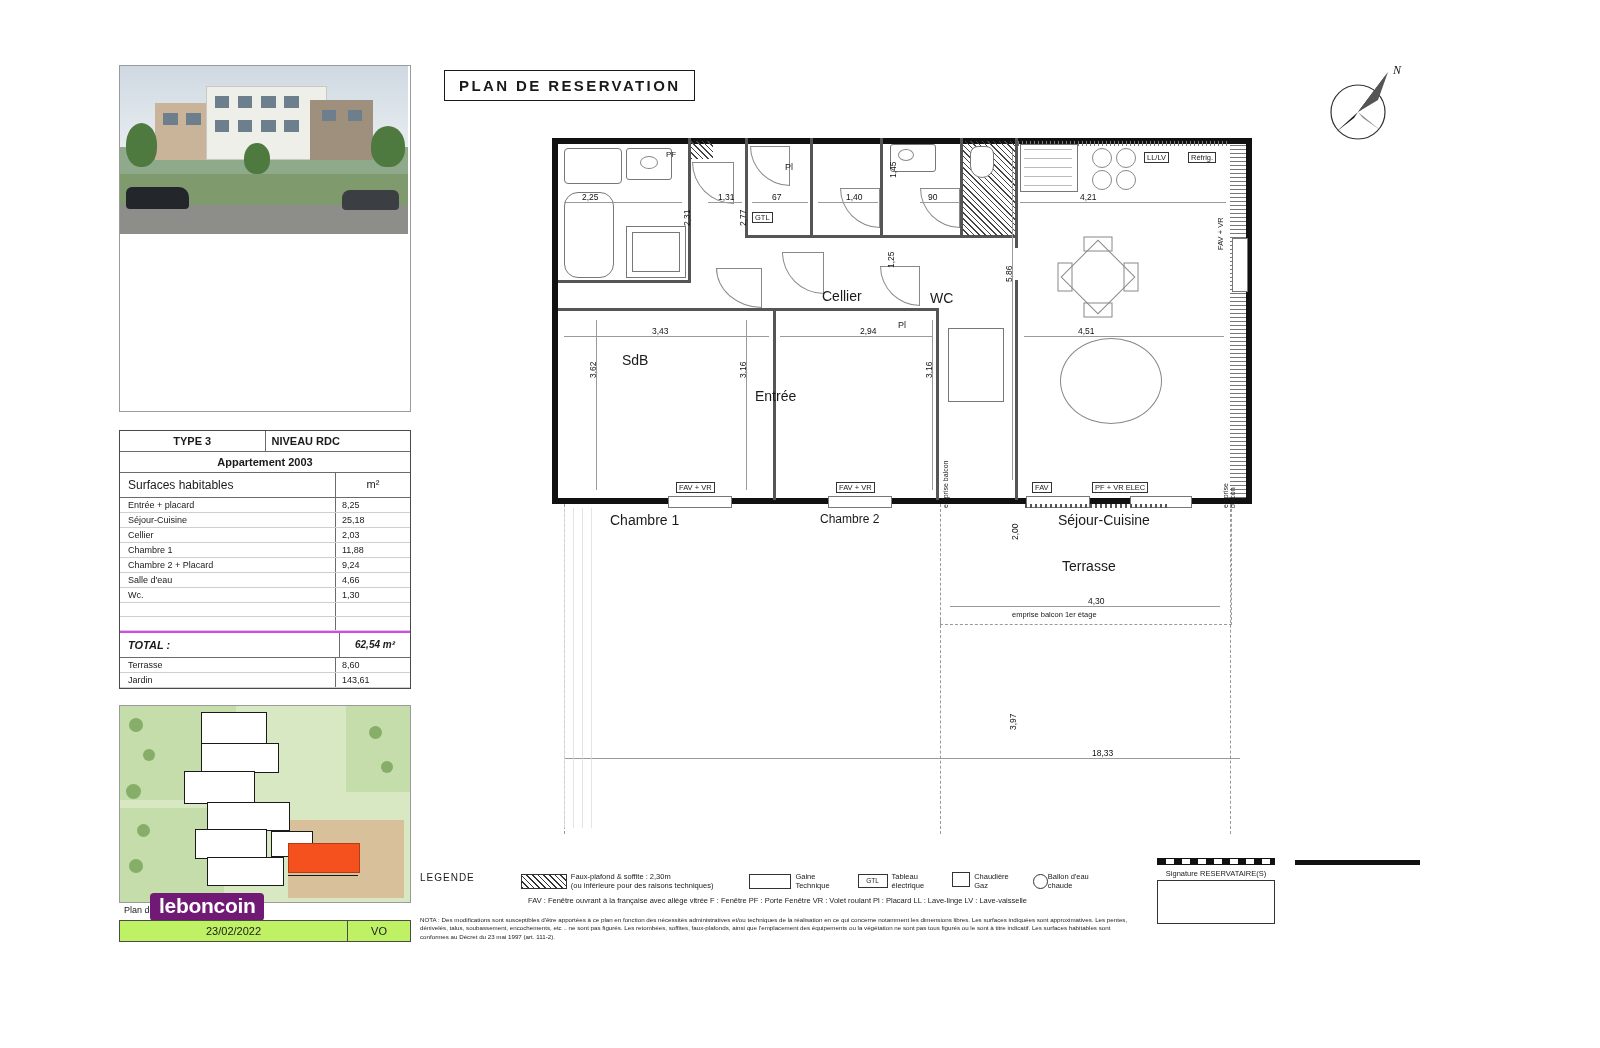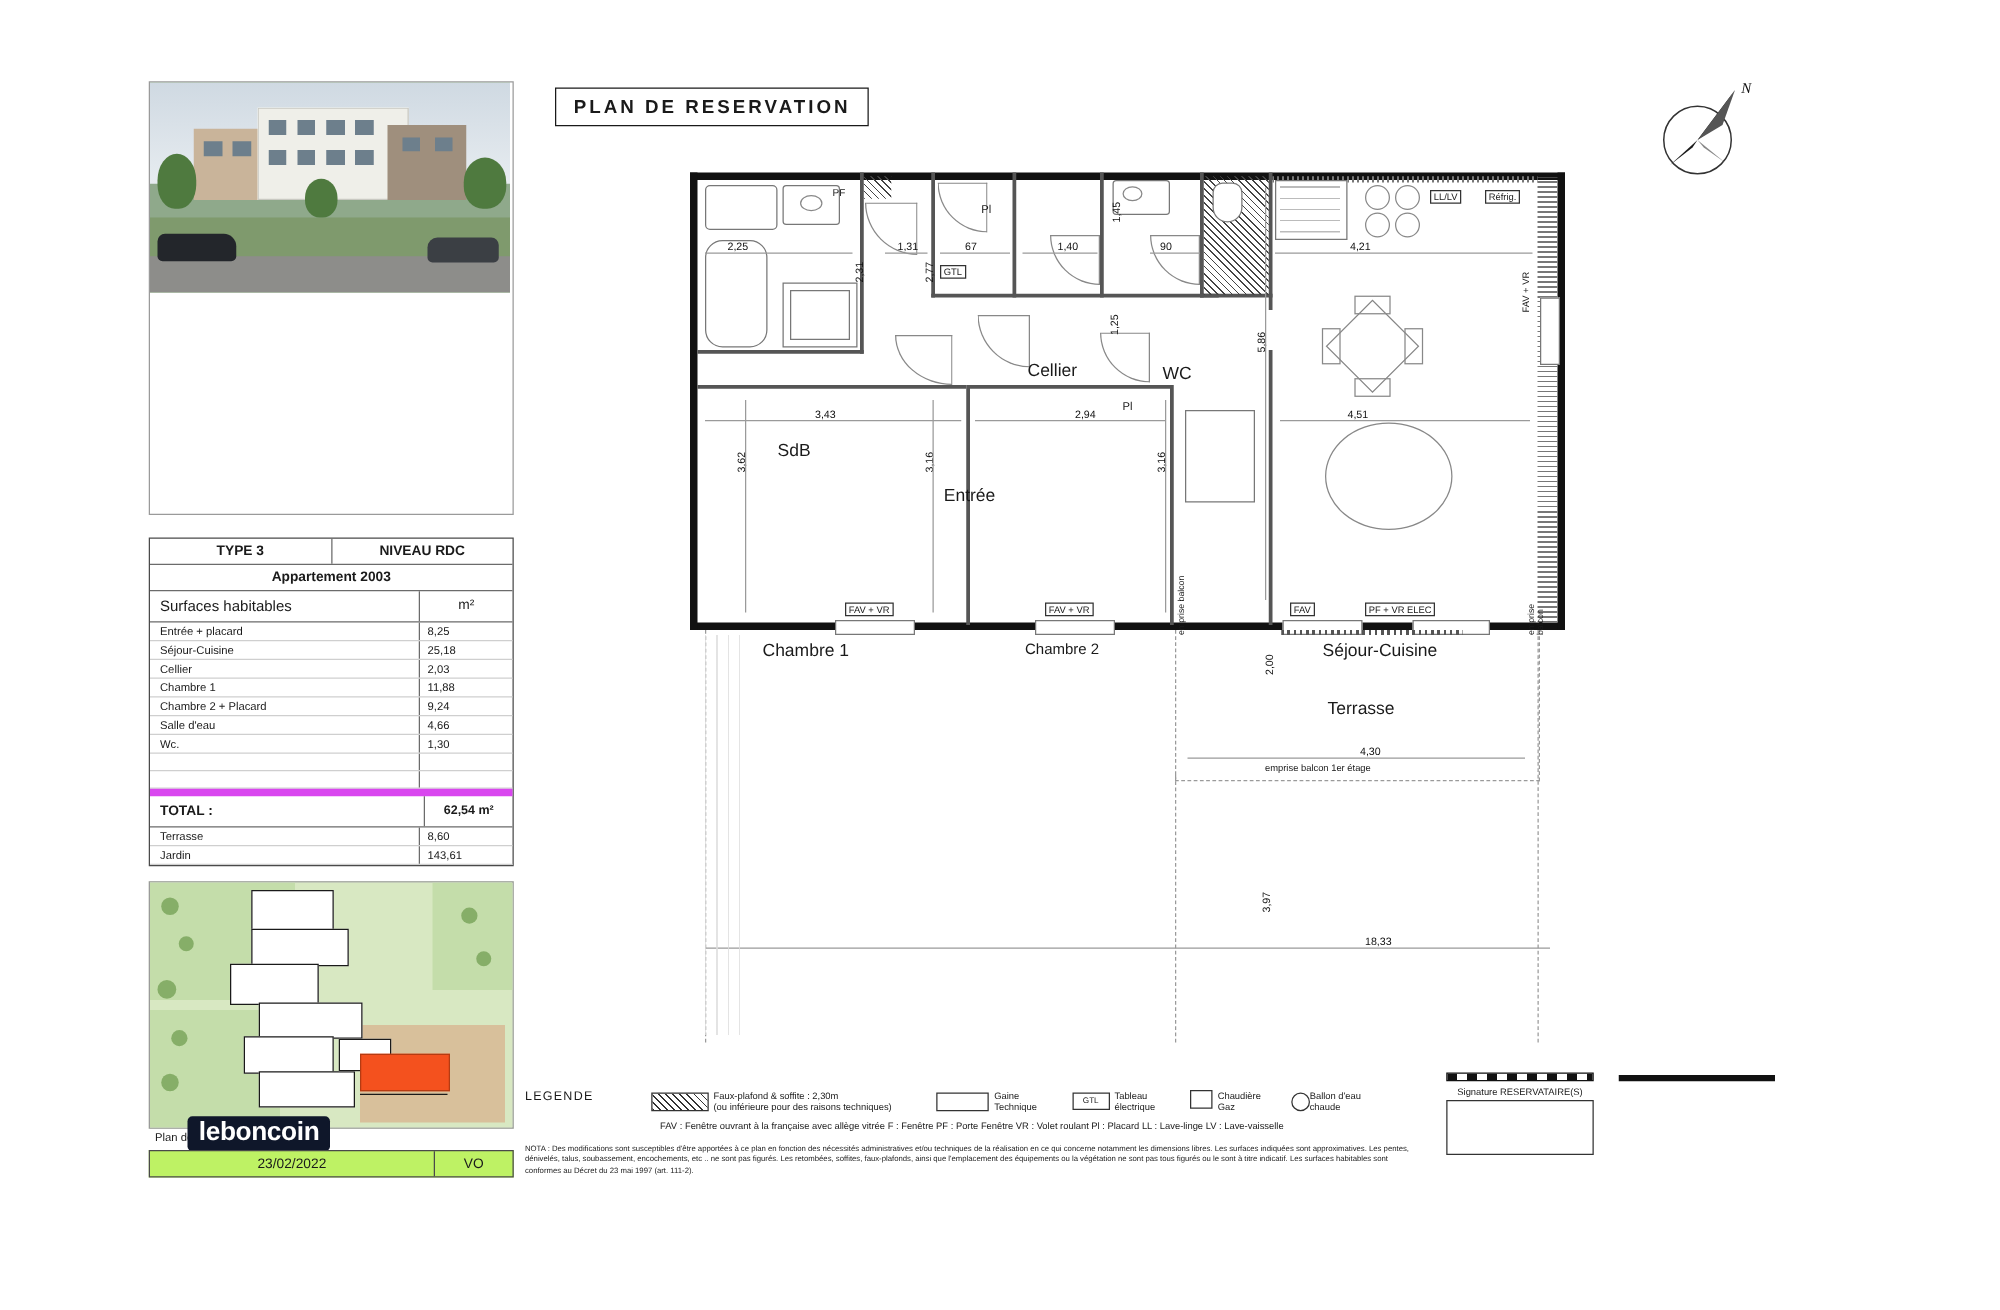--- a/index.html
+++ b/index.html
@@ -17,41 +17,41 @@
   #render-photo .car{position:absolute;bottom:15%;width:22%;height:13%;background:#23262b;border-radius:6px 10px 4px 4px;}
   #render-photo .car2{position:absolute;bottom:14%;right:3%;width:20%;height:12%;background:#3b3f44;border-radius:8px 6px 4px 4px;}
   #render-photo .tree{position:absolute;background:#4f7a3f;border-radius:50% 50% 45% 45%;}
   #photo-frame{left:119px;top:65px;width:290px;height:345px;border:1px solid #9a9a9a;}
   
   #info-table{left:119px;top:430px;width:290px;border:1px solid #4a4a4a;background:#fff;}
   #info-table .row{display:flex;border-bottom:1px solid #6b6b6b;}
   #info-table .row:last-child{border-bottom:none;}
   #info-table .c{padding:4px 6px;font-size:11px;}
   .tbl-head-l{flex:1;text-align:center;font-weight:bold;font-size:12px;border-right:1px solid #6b6b6b;}
-  .tbl-head-r{flex:1;text-align:center;font-weight:bold;font-size:12px;}
+  .tbl-head-r{flex:1;text-align:left;font-weight:bold;font-size:12px;}
   .tbl-appt{text-align:center;font-weight:bold;font-size:12px;width:100%;}
   .surf-head{display:flex;border-bottom:1px solid #6b6b6b;}
   .surf-head .l{flex:1;padding:5px 8px;font-size:12px;border-right:1px solid #6b6b6b;}
   .surf-head .r{width:62px;padding:5px 6px;font-size:11px;text-align:center;}
   .surf-row{display:flex;border-bottom:1px solid #cfcfcf;}
   .surf-row .l{flex:1;padding:2px 8px;font-size:9px;border-right:1px solid #6b6b6b;}
   .surf-row .r{width:62px;padding:2px 6px;font-size:9px;}
   .surf-blank{height:13px;}
-  .total-row{display:flex;border-top:6px solid #d946ef;border-bottom:1px solid #6b6b6b;}
+  .total-row{display:flex;border-top:2px solid #d946ef;border-bottom:1px solid #6b6b6b;font-style:italic;}
   .total-row .l{flex:1;padding:6px 8px;font-size:11px;font-weight:bold;border-right:1px solid #6b6b6b;}
   .total-row .r{width:62px;padding:6px 4px;font-size:10px;font-weight:bold;text-align:center;}
   
   #site-plan{left:119px;top:705px;width:290px;height:196px;border:1px solid #9a9a9a;background:#dfeccf;overflow:hidden;}
   #site-plan .grass{position:absolute;background:#cfe3b4;}
   #site-plan .bldg{position:absolute;background:#ffffff;border:1px solid #1a1a1a;}
   #site-plan .hl{position:absolute;background:#f4511e;border:1px solid #b53b12;}
   #site-plan .terr{position:absolute;background:#d8b894;opacity:.85;}
   #site-plan .tline{position:absolute;background:#1a1a1a;}
   #site-plan .tree{position:absolute;border-radius:50%;background:#7fa860;opacity:.9;}
-  #logo{left:150px;top:893px;background:#0f172a;color:#fff;font-size:21px;font-weight:bold;padding:1px 9px 3px;border-radius:4px;letter-spacing:-0.3px;}
+  #logo{left:150px;top:893px;background:#701a75;color:#fff;font-size:21px;font-weight:bold;padding:1px 9px 3px;border-radius:4px;letter-spacing:-0.3px;}
   #plan-masse-label{left:124px;top:905px;font-size:9px;}
   #date-row{left:119px;top:920px;width:290px;border:1px solid #4a4a4a;display:flex;background:#bef264;}
   #date-row .l{flex:1;text-align:center;font-size:11px;padding:4px 0;border-right:1px solid #4a4a4a;}
   #date-row .r{width:62px;text-align:center;font-size:11px;padding:4px 0;}
   
   #title-box{left:444px;top:70px;border:1px solid #1a1a1a;padding:6px 14px;font-size:15px;letter-spacing:2.4px;font-weight:bold;background:#fff;}
   
   #compass{left:1318px;top:60px;width:92px;height:92px;}
   
   #plan{left:540px;top:130px;width:720px;height:400px;}

